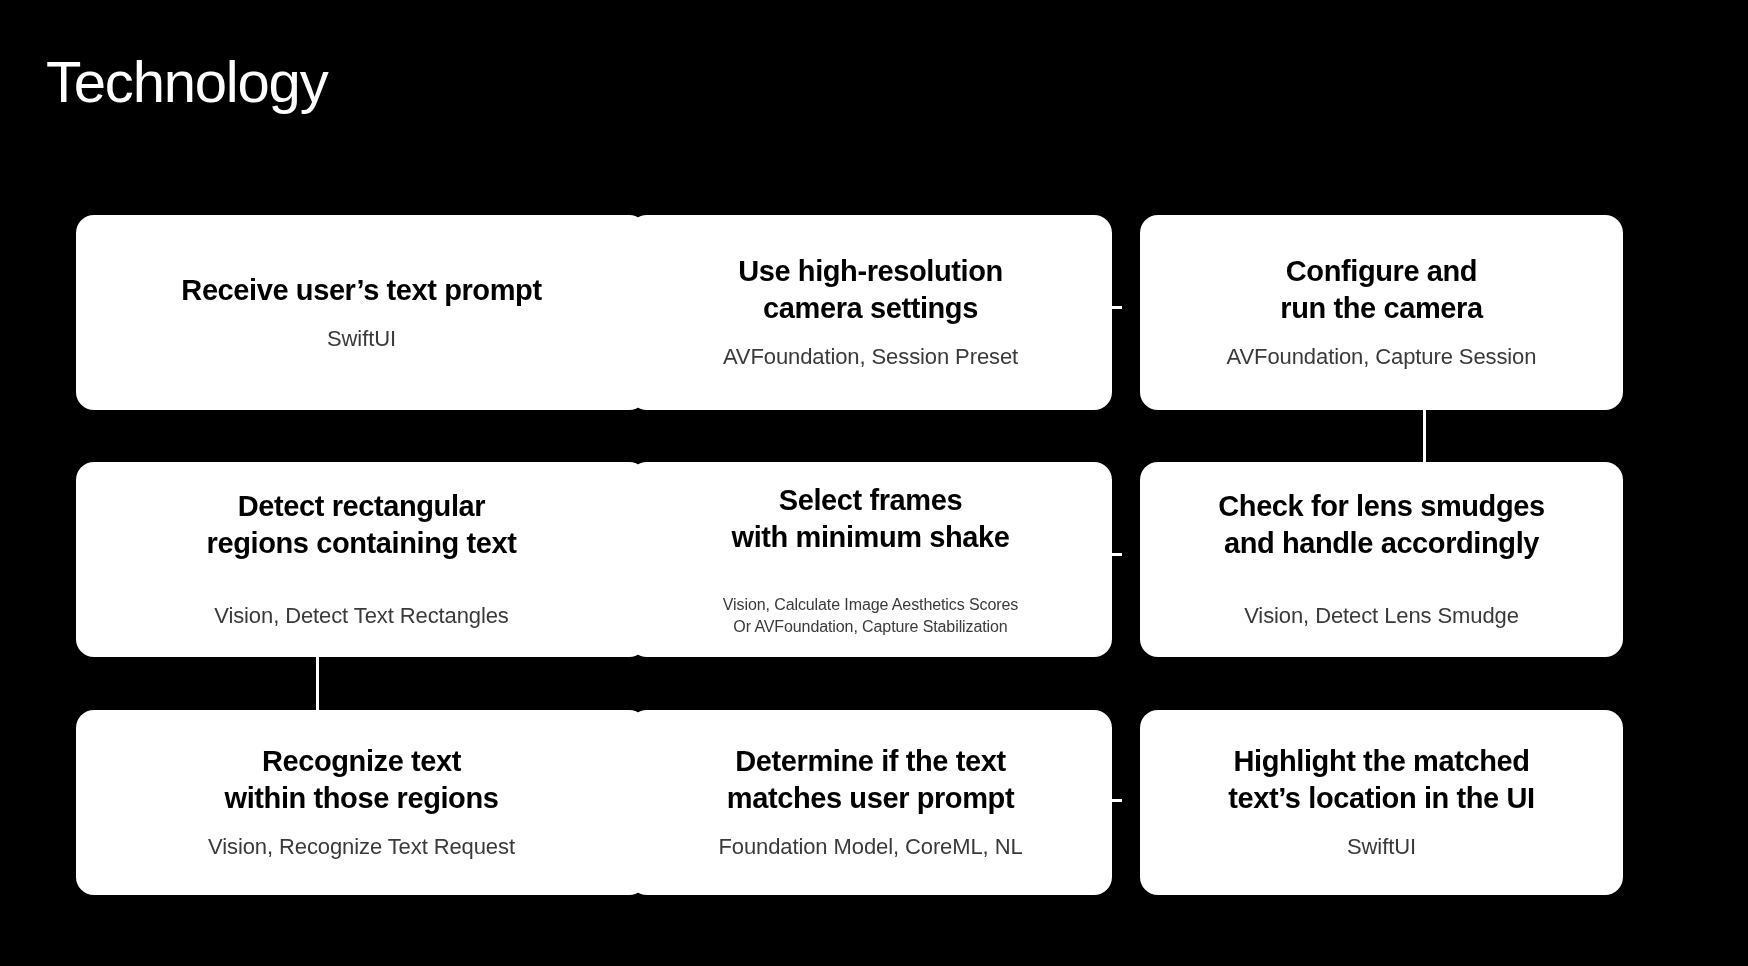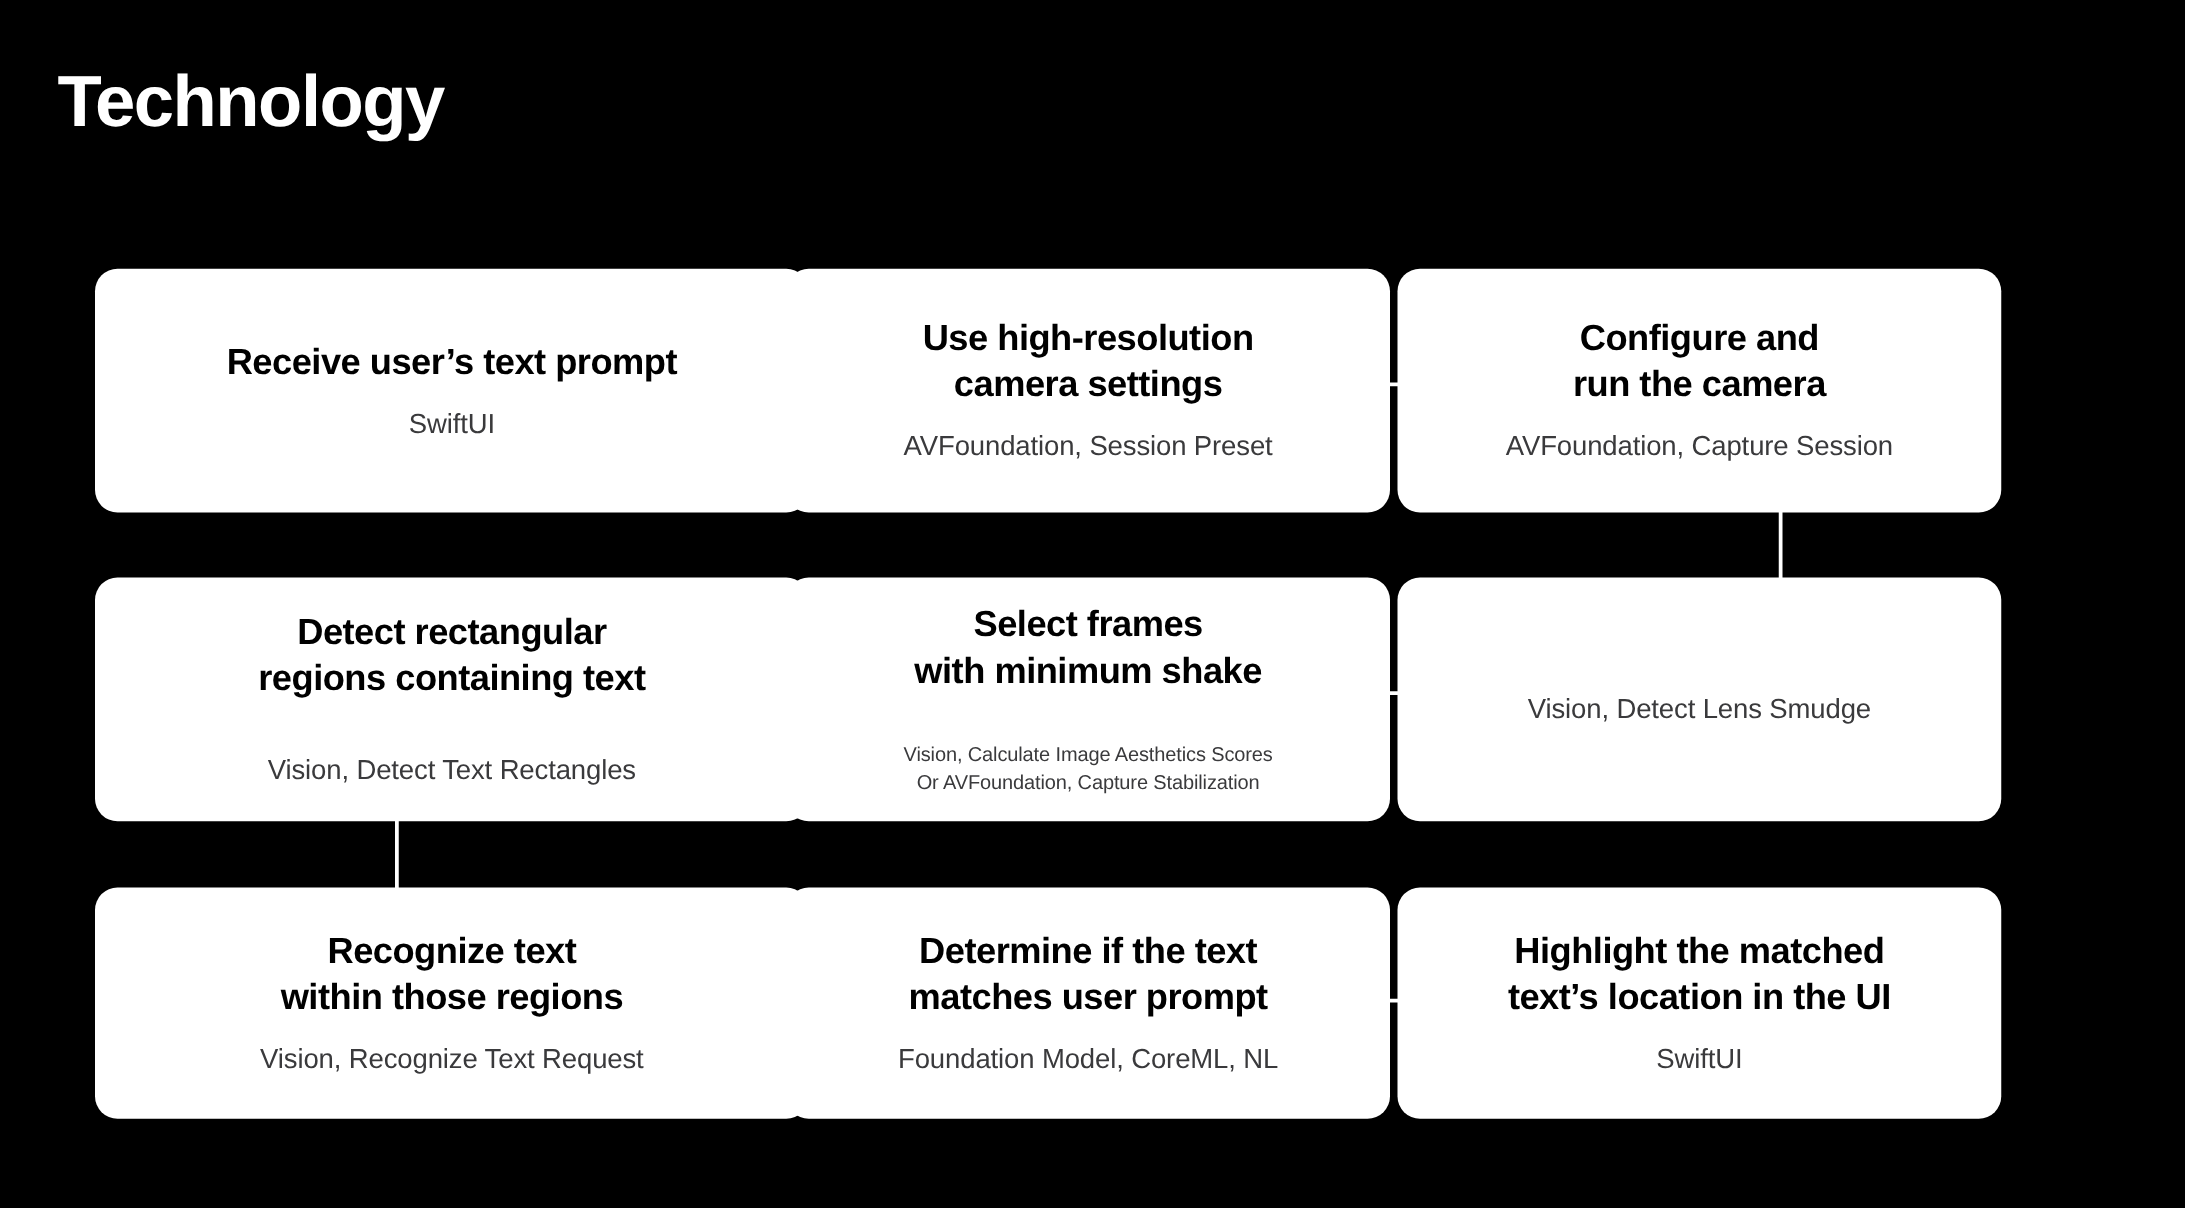--- a/index.html
+++ b/index.html
@@ -20,21 +20,21 @@
     width: 1748px;
     height: 966px;
     background: #000000;
   }
 
   .slide-title {
     position: absolute;
     left: 46px;
     top: 52px;
     font-size: 58px;
-    font-weight: 700;
+    font-weight: 400;
     color: #ffffff;
     letter-spacing: -1.2px;
     line-height: 1.05;
     white-space: nowrap;
   }
 
   
   .conn {
     position: absolute;
     background: #ffffff;
@@ -87,21 +87,21 @@
 
   .card.small-sub .card-sub {
     font-size: 16px;
     line-height: 1.35;
     margin-top: 14px;
   }
 
   
   .col0 { left: 0px;    width: 571px; }
   .col1 { left: 553px;  width: 483px; }
-  .col2 { left: 1042px; width: 483px; }
+  .col2 { left: 1064px; width: 483px; }
 
   
   .row0 { top: 0px;   height: 195px; }
   .row1 { top: 247px; height: 195px; gap: 24px; }
   .row2 { top: 495px; height: 185px; }
 </style>
 </head>
 <body>
 
 <div id="slide">
@@ -147,20 +147,22 @@
     </div>
 
     <div class="card col1 row1 small-sub">
       <div class="card-title">Select frames
 with minimum shake</div>
       <div class="card-sub">Vision, Calculate Image Aesthetics Scores
 Or AVFoundation, Capture Stabilization</div>
     </div>
 
     <div class="card col2 row1">
+      <div class="card-title">Check for lens smudges
+and handle accordingly</div>
       <div class="card-sub">Vision, Detect Lens Smudge</div>
     </div>
 
     <div class="card col1 row2">
       <div class="card-title">Determine if the text
 matches user prompt</div>
       <div class="card-sub">Foundation Model, CoreML, NL</div>
     </div>
 
     <div class="card col0 row2">

